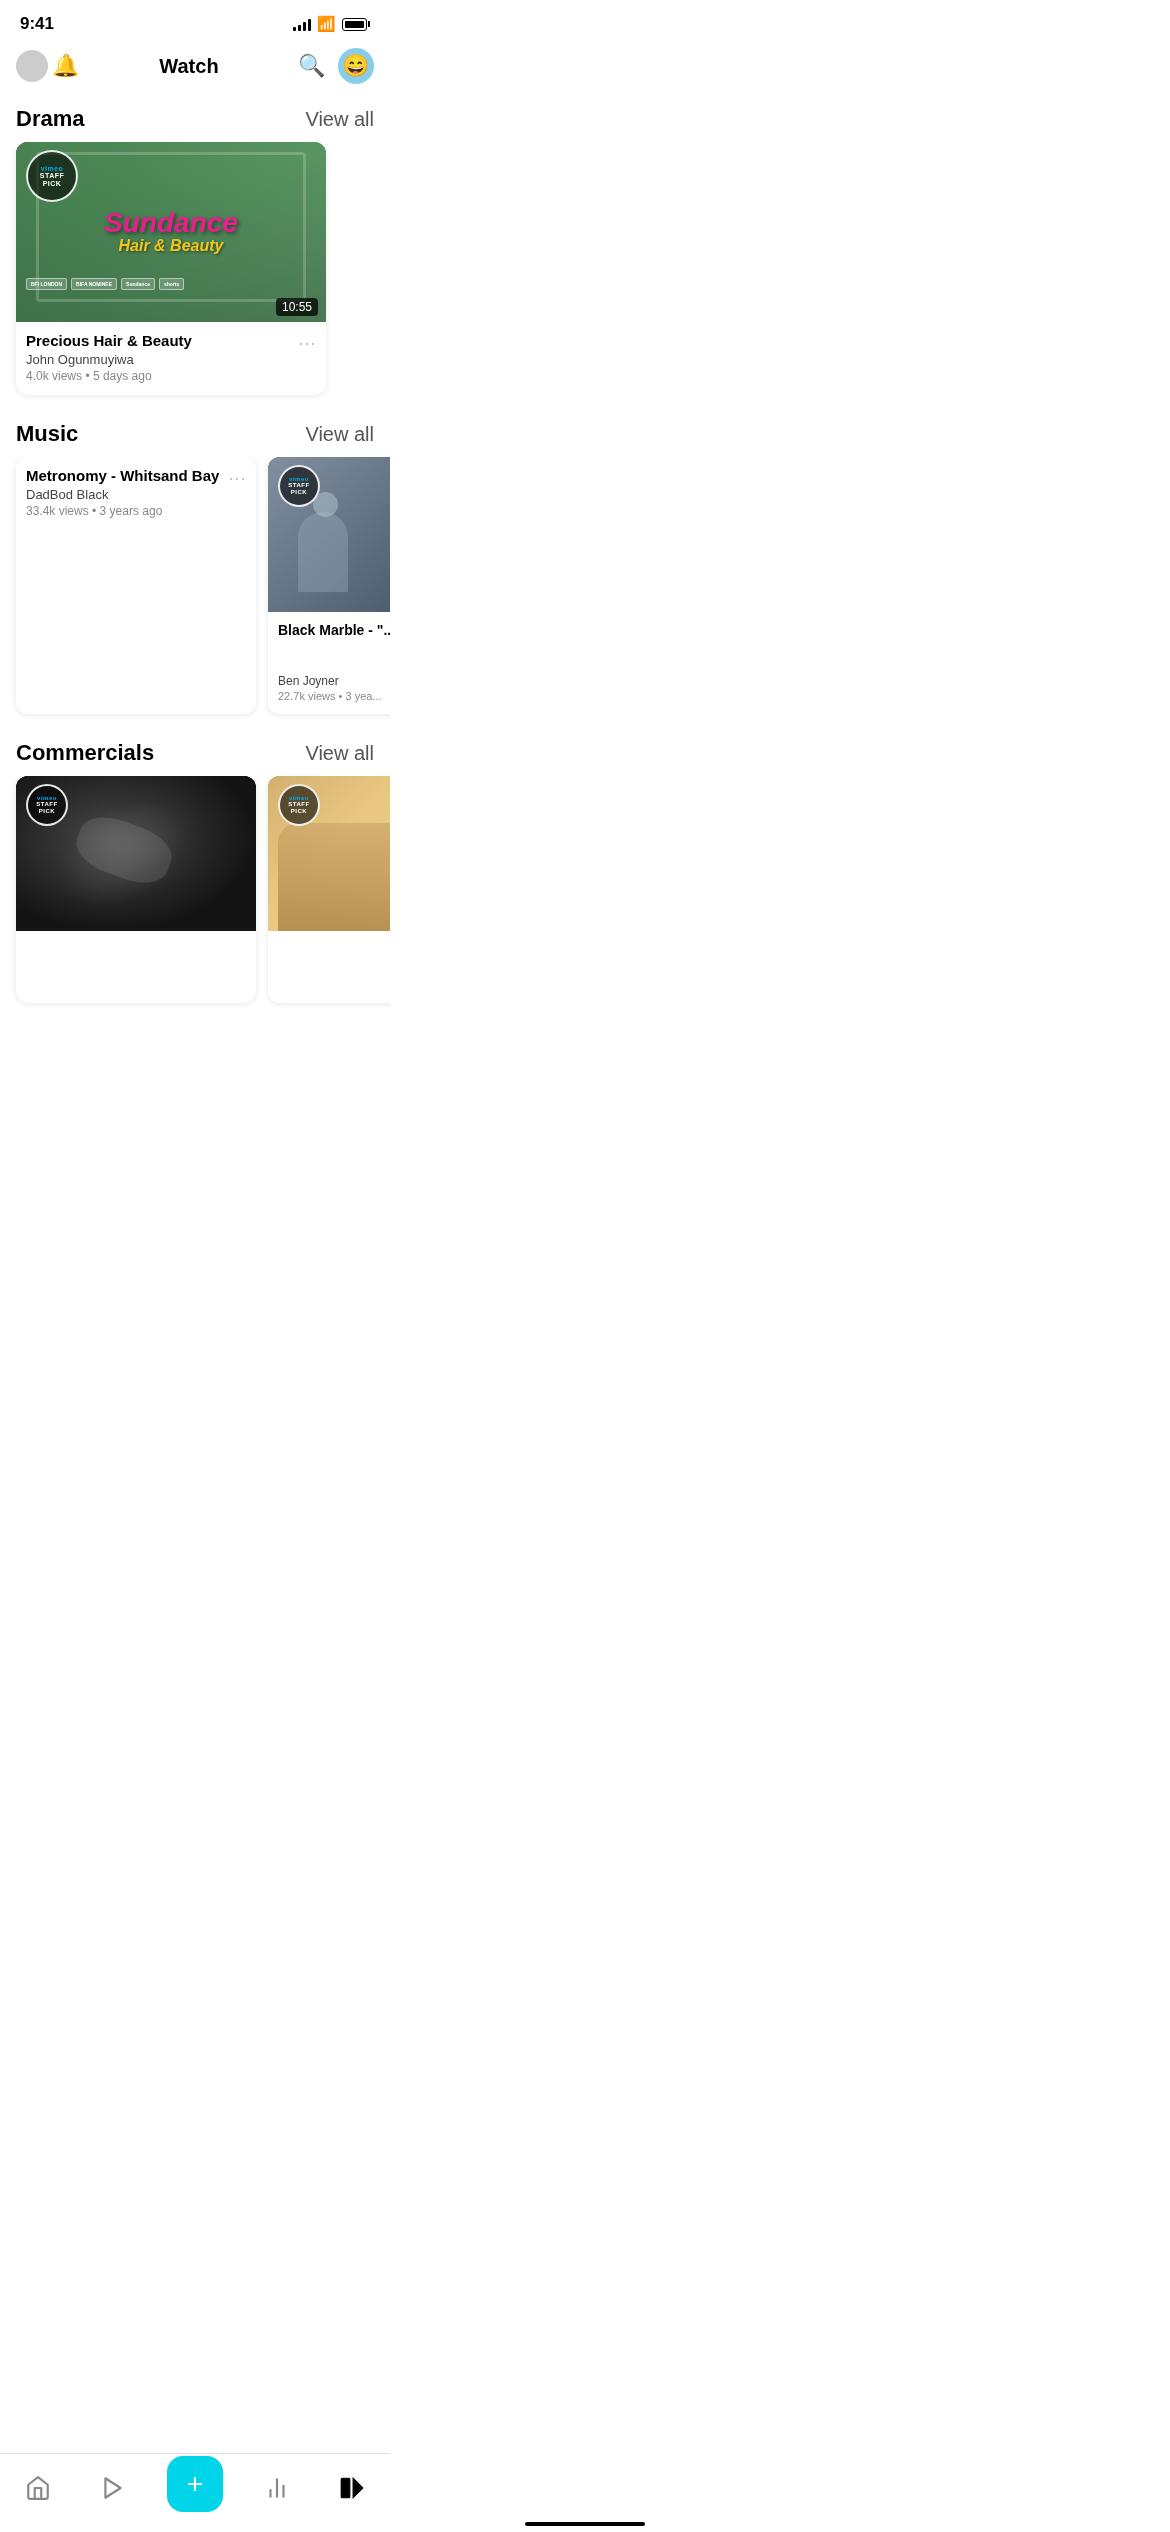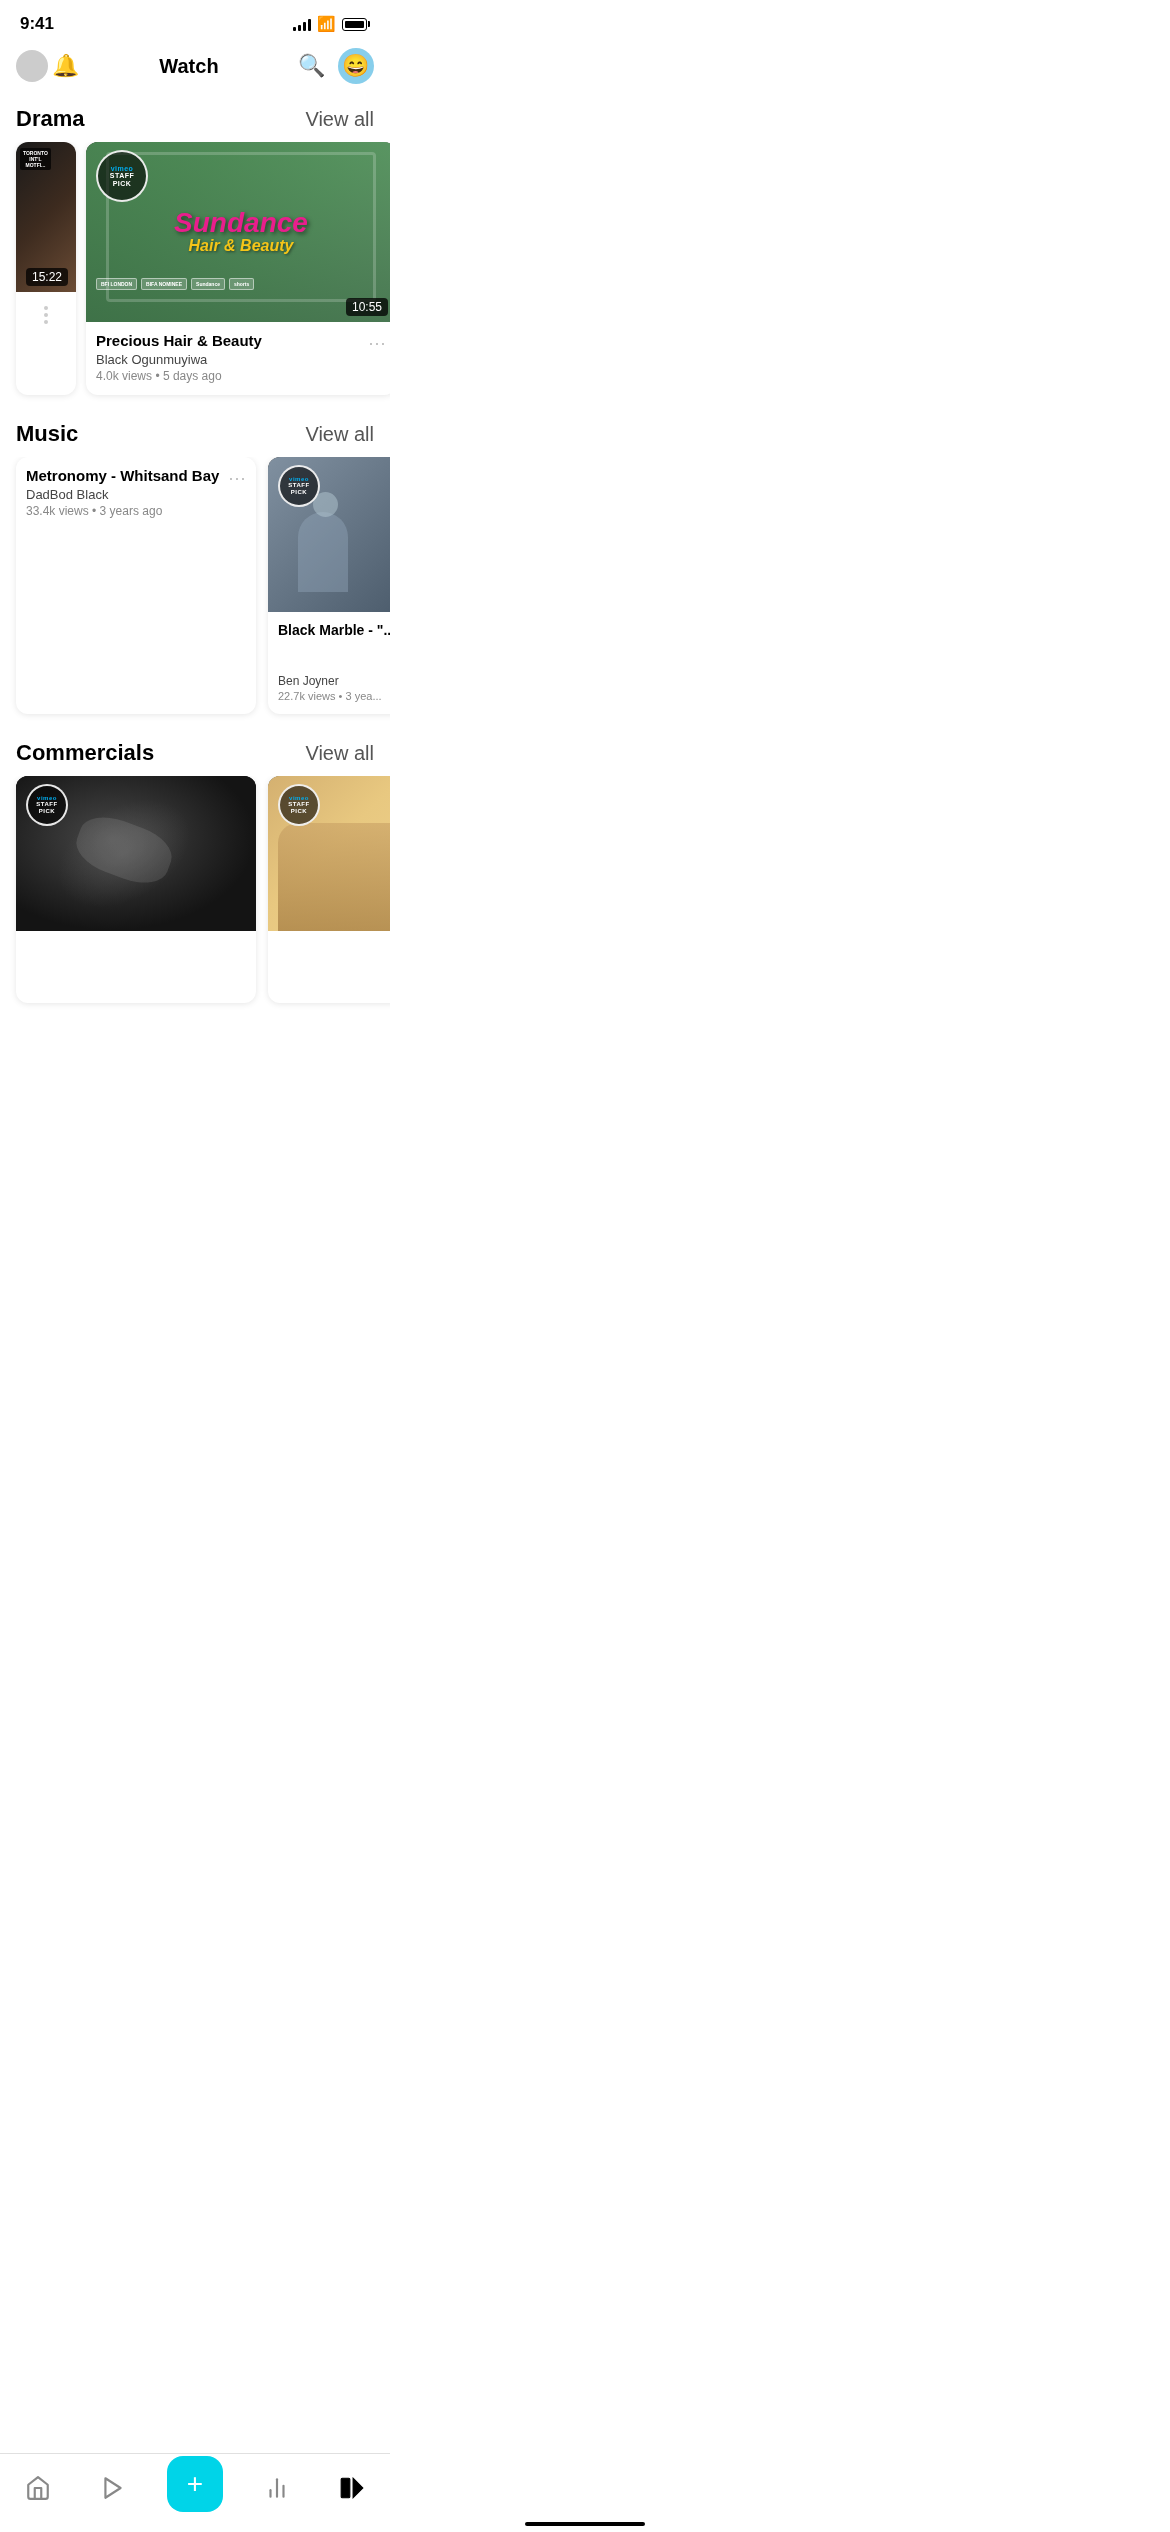--- a/index.html
+++ b/index.html
@@ -468,32 +468,20 @@
 
 <div class="scroll-content">
 
   <div class="section-header">
     <span class="section-title">Drama</span>
     <span class="view-all">View all</span>
   </div>
 
   <div class="drama-row">
 
-    <div class="video-card" style="flex-shrink:0;width:60px;background:#fff;border-radius:12px;box-shadow:0 1px 6px rgba(0,0,0,0.1);overflow:hidden;">
-      <div class="video-thumbnail" style="height:150px;">
-        <div class="thumb-drama-partial" style="width:100%;height:100%;"></div>
-        <div class="duration-badge">15:22</div>
-        <div style="position:absolute;top:6px;left:4px;background:rgba(0,0,0,0.7);color:#fff;font-size:5px;padding:2px 3px;border-radius:2px;font-weight:700;text-align:center;">TORONTO<br>INT'L<br>MOTFI...</div>
-      </div>
-      <div class="partial-dots">
-        <div class="dot"></div>
-        <div class="dot"></div>
-        <div class="dot"></div>
-      </div>
-    </div>
 
     <div class="video-card large">
       <div class="video-thumbnail" style="height:180px;">
         <div class="thumb-drama-1" style="width:100%;height:100%;">
 
           <div style="position:absolute;inset:0;background:linear-gradient(180deg, rgba(80,140,90,0.8) 0%, rgba(60,110,70,0.9) 100%);"></div>
 
           <div style="position:absolute;top:10px;left:20px;right:20px;bottom:20px;border:3px solid rgba(255,255,255,0.2);border-radius:4px;"></div>
         </div>
 
@@ -514,21 +502,21 @@
           <span class="award-pill">BIFA NOMINEE</span>
           <span class="award-pill">Sundance</span>
           <span class="award-pill">shorts</span>
         </div>
         <div class="duration-badge">10:55</div>
       </div>
       <div class="card-info">
         <div class="card-row">
           <div style="flex:1;overflow:hidden;">
             <div class="card-title">Precious Hair &amp; Beauty</div>
-            <div class="card-author">Black Ogunmuyiwa</div>
+            <div class="card-author">John Ogunmuyiwa</div>
             <div class="card-meta">
               <span>4.0k views</span>
               <span> • </span>
               <span>5 days ago</span>
             </div>
           </div>
           <span class="three-dots">···</span>
         </div>
       </div>
     </div>

